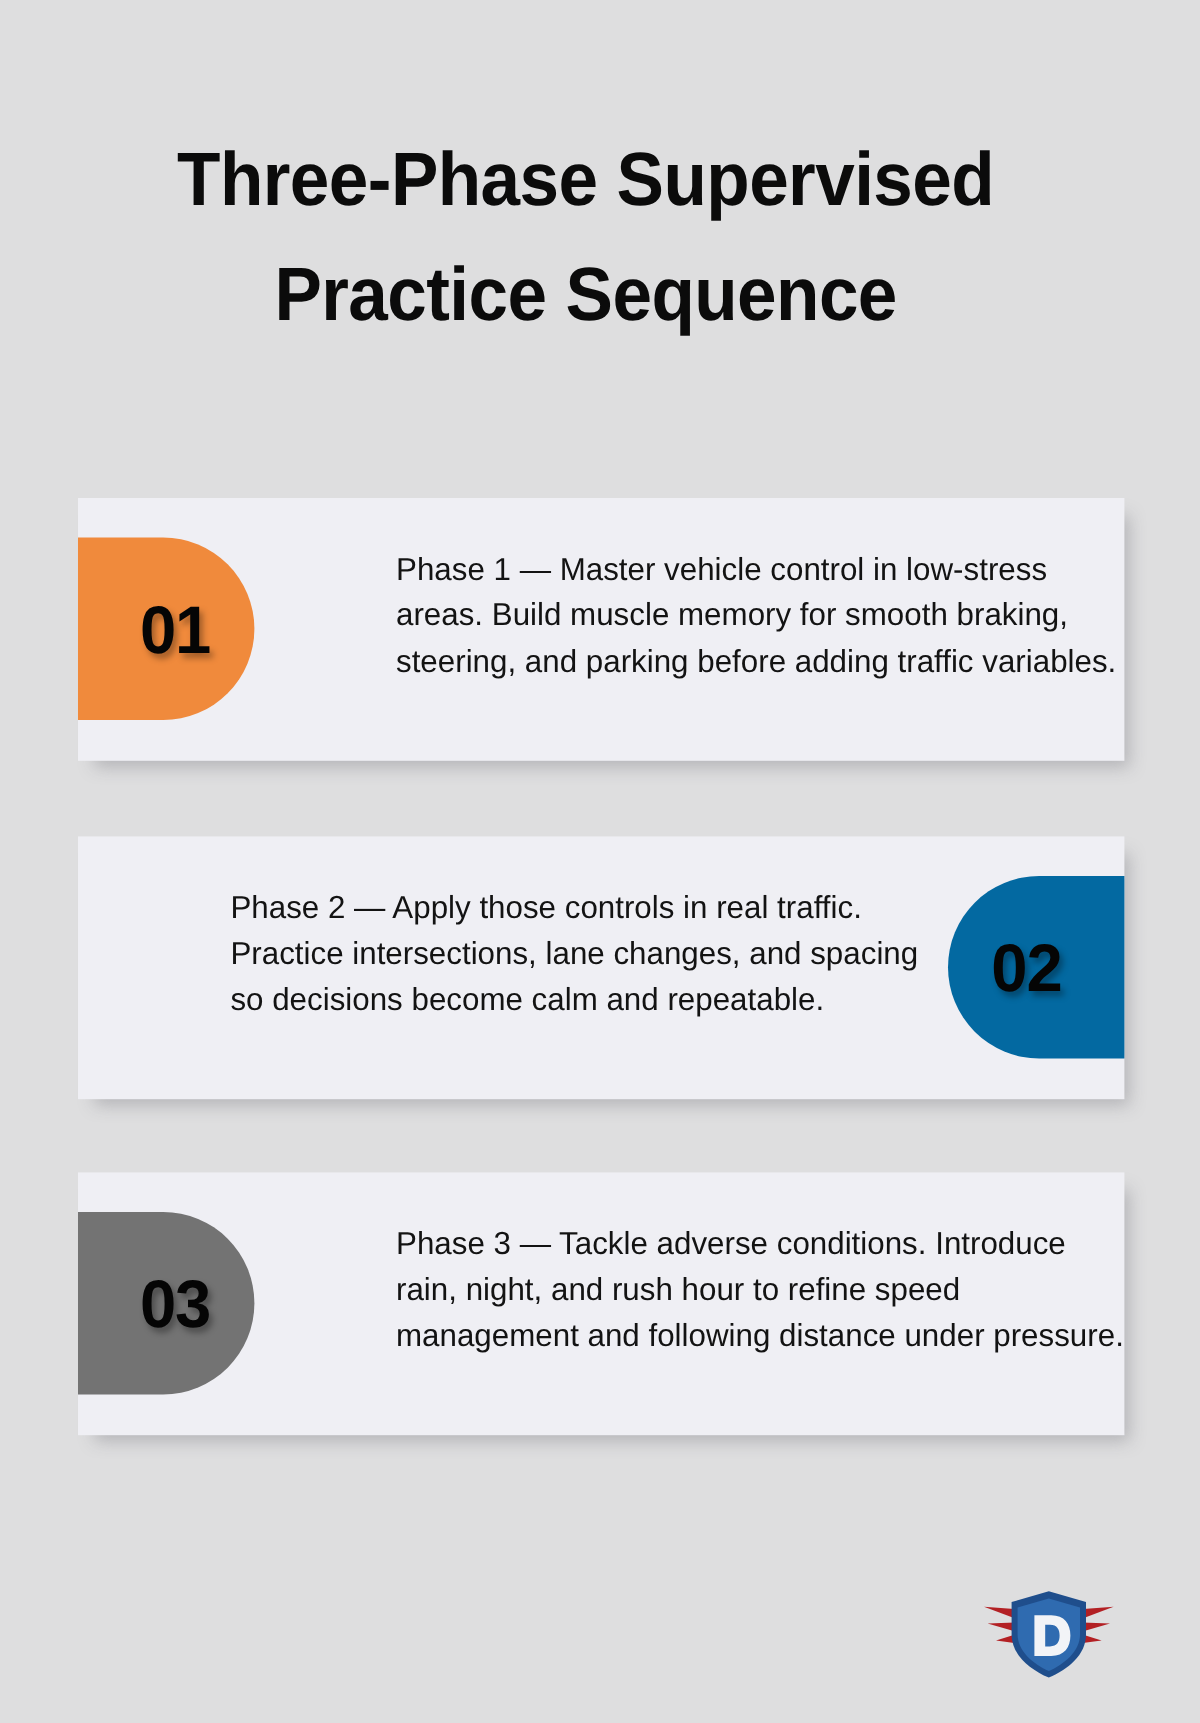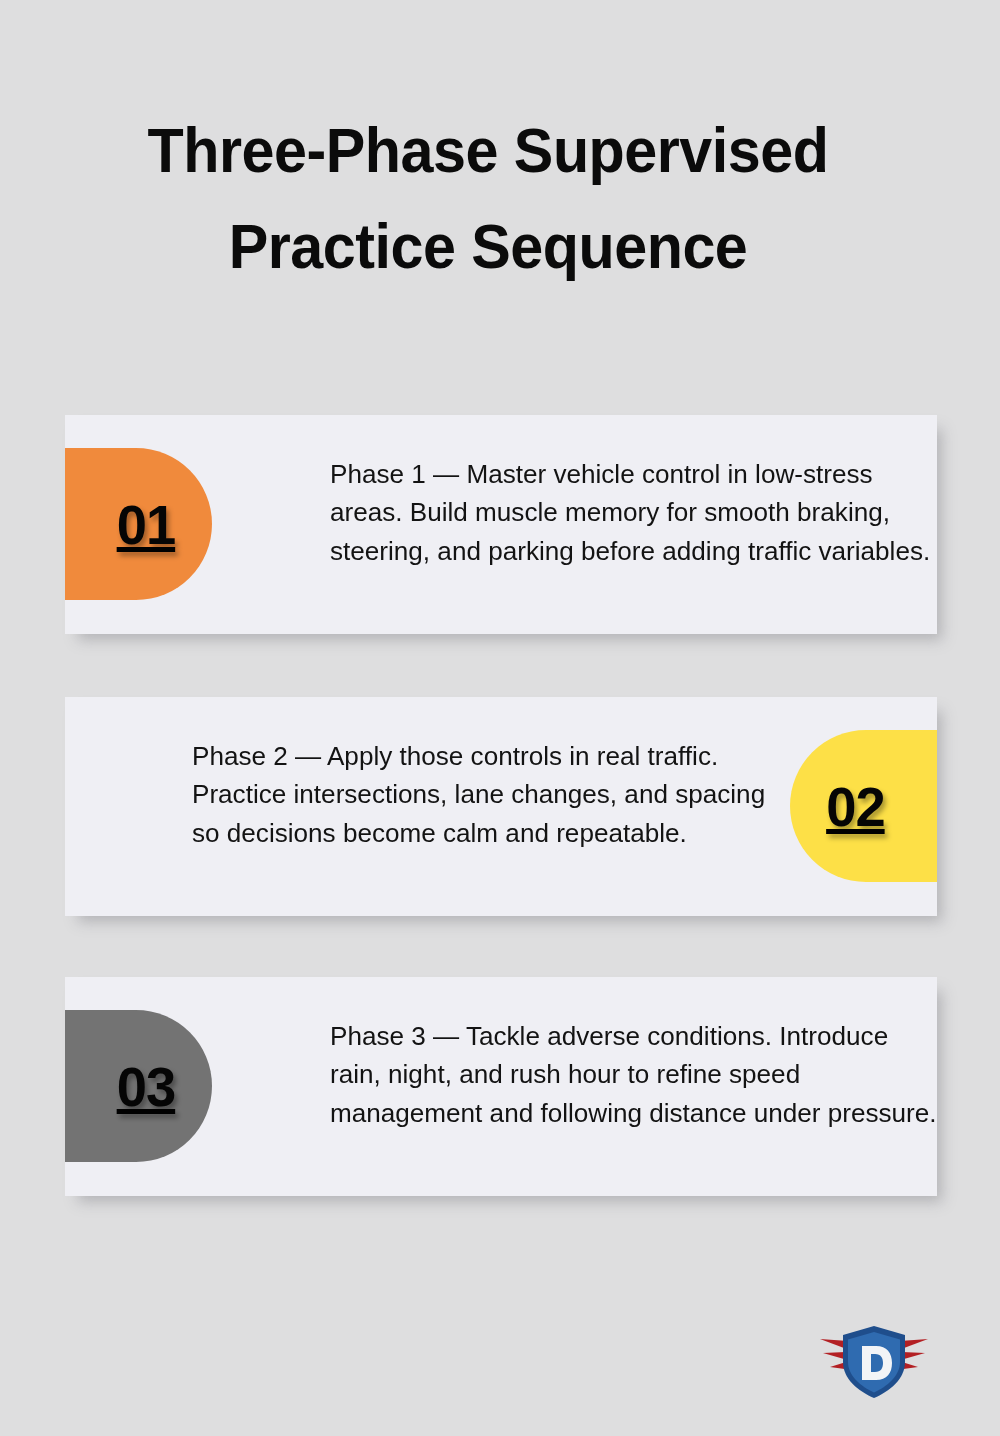--- a/index.html
+++ b/index.html
@@ -48,21 +48,20 @@
   #card-3 { top: 977px; }
 
   .badge {
     position: absolute;
     top: 33px;
     width: 147px;
     height: 152px;
     display: flex;
     align-items: center;
     justify-content: center;
-    text-decoration: underline;
   }
   .badge.left {
     left: 0;
     border-radius: 0 76px 76px 0;
   }
   .badge.right {
     right: 0;
     border-radius: 76px 0 0 76px;
   }
   .badge-num {
@@ -114,21 +113,21 @@
 </div>
 
 <div class="card" id="card-1" style="background: rgb(239, 239, 244);">
   <div class="badge left" id="badge-1" style="background: rgb(240, 138, 60);">
     <span class="badge-num">01</span>
   </div>
   <div class="card-text to-right">Phase 1 — Master vehicle control in low-stress areas. Build muscle memory for smooth braking, steering, and parking before adding traffic variables.</div>
 </div>
 
 <div class="card" id="card-2" style="background: rgb(239, 239, 244);">
-  <div class="badge right" id="badge-2" style="background: #fde047;">
+  <div class="badge right" id="badge-2" style="background: #0369a1;">
     <span class="badge-num">02</span>
   </div>
   <div class="card-text to-left">Phase 2 — Apply those controls in real traffic. Practice intersections, lane changes, and spacing so decisions become calm and repeatable.</div>
 </div>
 
 <div class="card" id="card-3" style="background: rgb(239, 239, 244);">
   <div class="badge left" id="badge-3" style="background: #737373;">
     <span class="badge-num">03</span>
   </div>
   <div class="card-text to-right">Phase 3 — Tackle adverse conditions. Introduce rain, night, and rush hour to refine speed management and following distance under pressure.</div>

